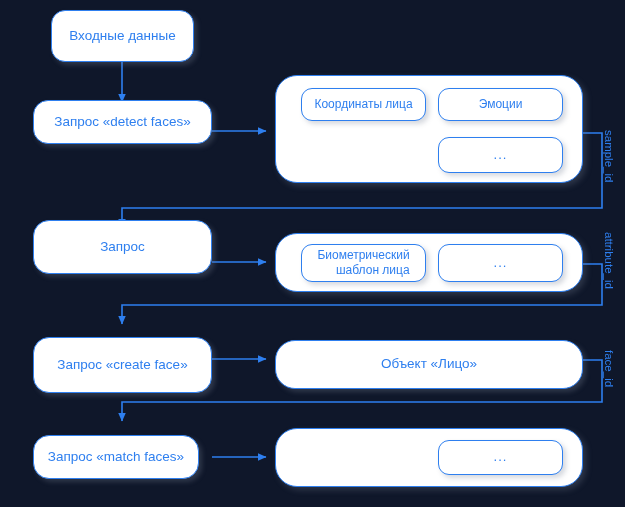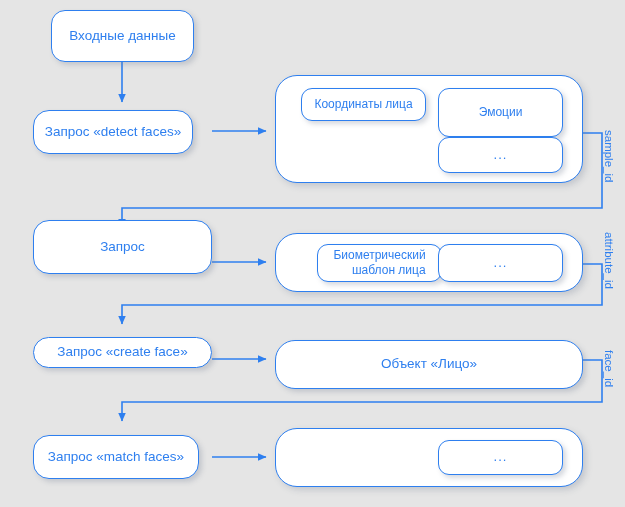--- a/index.html
+++ b/index.html
@@ -10,21 +10,21 @@
   body {
     width: 625px;
     height: 507px;
     font-family: "Liberation Sans", sans-serif;
     overflow: hidden;
   }
   #canvas {
     position: relative;
     width: 625px;
     height: 507px;
-    background: #e5e5e5;
+    background: #0f172a;
   }
   #wires {
     position: absolute;
     left: 0;
     top: 0;
     width: 625px;
     height: 507px;
     pointer-events: none;
   }
   .node {
@@ -115,61 +115,61 @@
 
     <path d="M583,360 L602,360 L602,402 L122,402 L122,421" stroke="#2e7fef" stroke-width="1.6" fill="none" marker-end="url(#arrow)"></path>
 
     <path d="M212,457 L266,457" stroke="#2e7fef" stroke-width="1.6" fill="none" marker-end="url(#arrow)"></path>
   </svg>
 
   <div class="node src" style="left:51px; top:10px; width:143px; height:52px;">
     <span>Входные данные</span>
   </div>
 
-  <div class="node req" style="left:33px; top:110px; width:160px; height:44px;">
+  <div class="node req" style="left:33px; top:100px; width:179px; height:44px;border-radius:15px;">
     <span>Запрос «detect faces»</span>
   </div>
 
   <div class="container" style="left:275px; top:75px; width:308px; height:108px;">
   </div>
   <div class="chip" style="left:301px; top:88px; width:125px; height:33px;">
     <span>Координаты лица</span>
   </div>
-  <div class="chip" style="left:438px; top:88px; width:125px; height:49px;">
+  <div class="chip" style="left:438px; top:88px; width:125px; height:33px;">
     <span>Эмоции</span>
   </div>
   <div class="chip ellipsis" style="left:438px; top:137px; width:125px; height:36px;">
     <span>...</span>
   </div>
   <div class="vlabel" style="left:615px; top:130px;">
     <span>sample_id</span>
   </div>
 
   <div class="node req" style="left:33px; top:220px; width:179px; height:54px;">
     <span>
       <span>Запрос</span><br>
     </span>
   </div>
 
   <div class="container" style="left:275px; top:233px; width:308px; height:59px;">
   </div>
-  <div class="chip" style="left:301px; top:244px; width:125px; height:38px;margin-left:16px;">
+  <div class="chip" style="left:301px; top:244px; width:125px; height:38px;">
     <span>
       <span>Биометрический</span><br>
       <span>шаблон лица</span>
     </span>
   </div>
   <div class="chip ellipsis" style="left:438px; top:244px; width:125px; height:38px;">
     <span>...</span>
   </div>
   <div class="vlabel" style="left:615px; top:232px;">
     <span>attribute_id</span>
   </div>
 
-  <div class="node req" style="left:33px; top:337px; width:179px; height:31px;">
+  <div class="node req" style="left:33px; top:337px; width:179px; height:56px;">
     <span>Запрос «create face»</span>
   </div>
 
   <div class="node src" style="left:275px; top:340px; width:308px; height:49px; border-radius:20px;">
     <span>Объект «Лицо»</span>
   </div>
   <div class="vlabel" style="left:615px; top:350px;">
     <span>face_id</span>
   </div>
 

